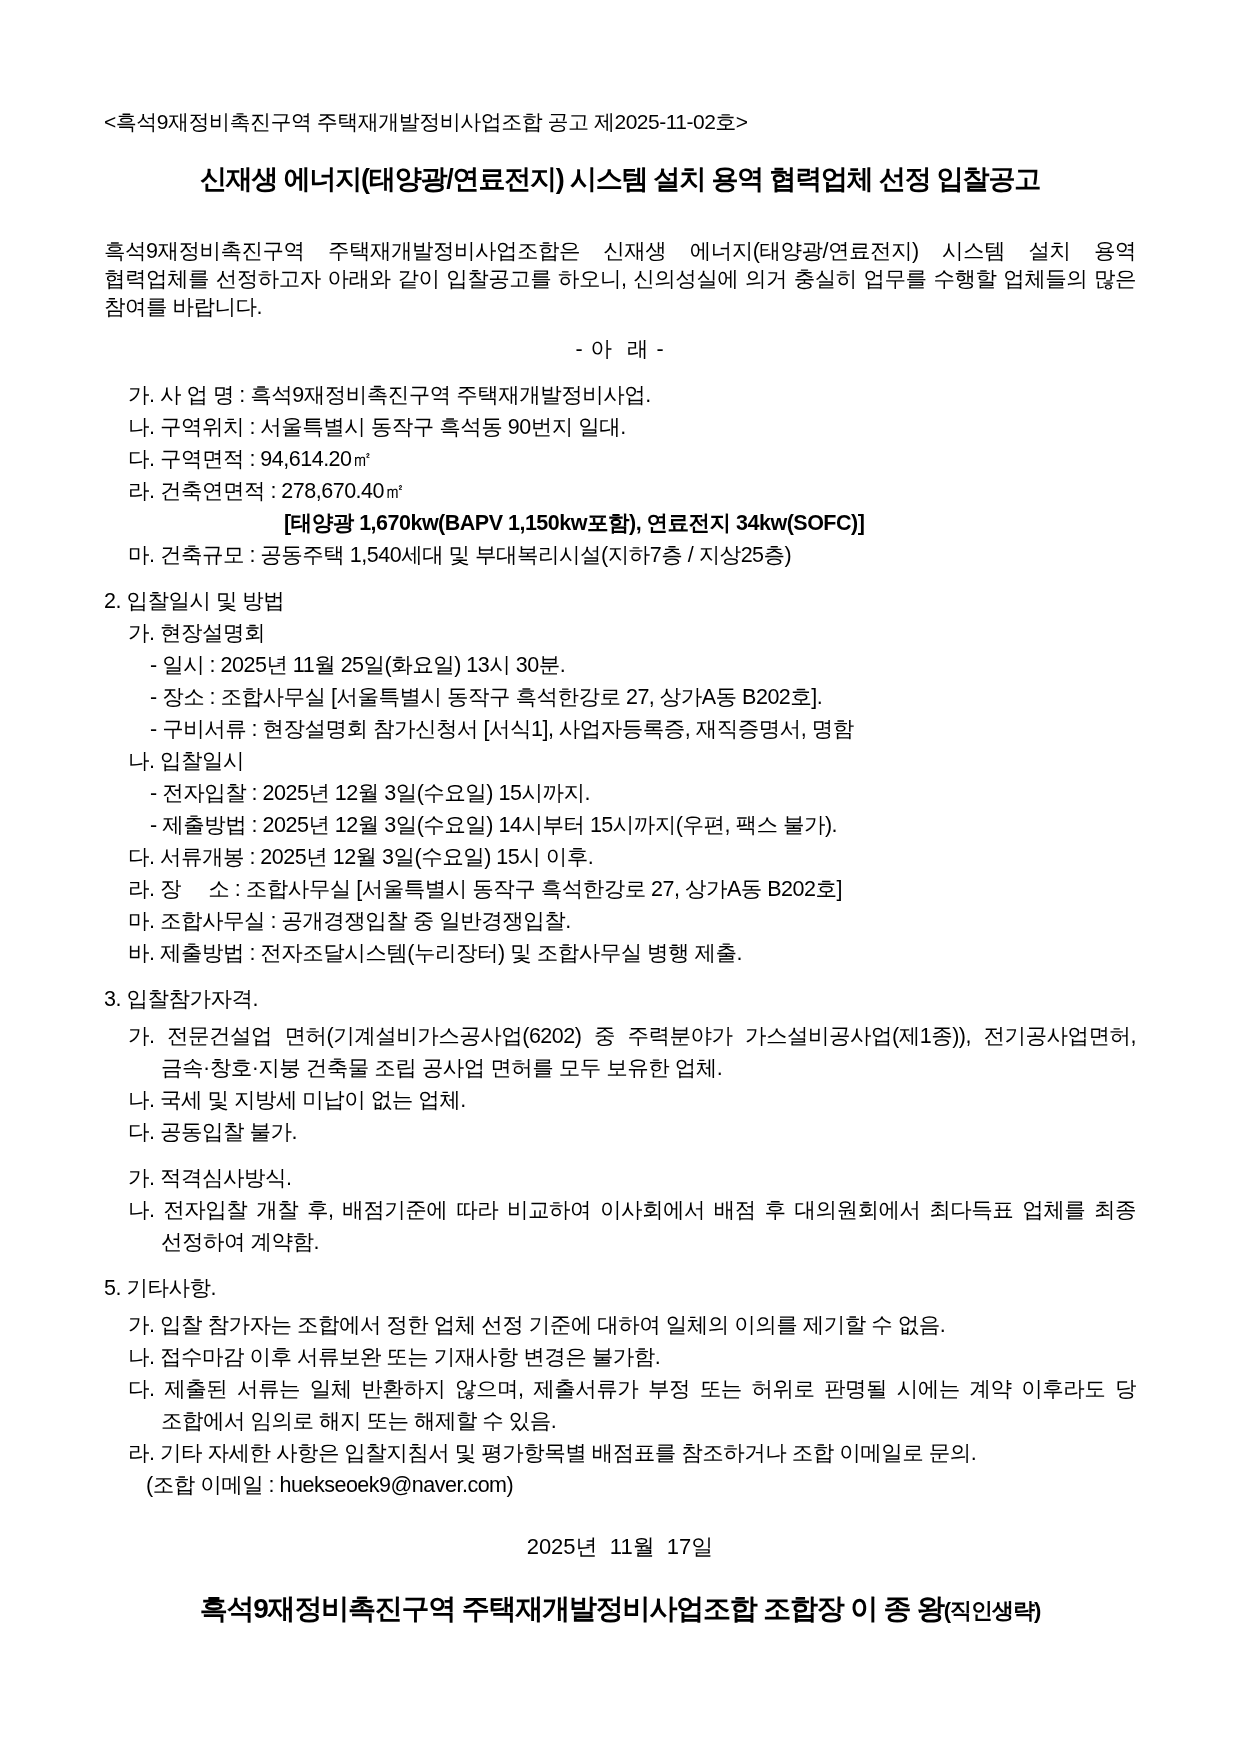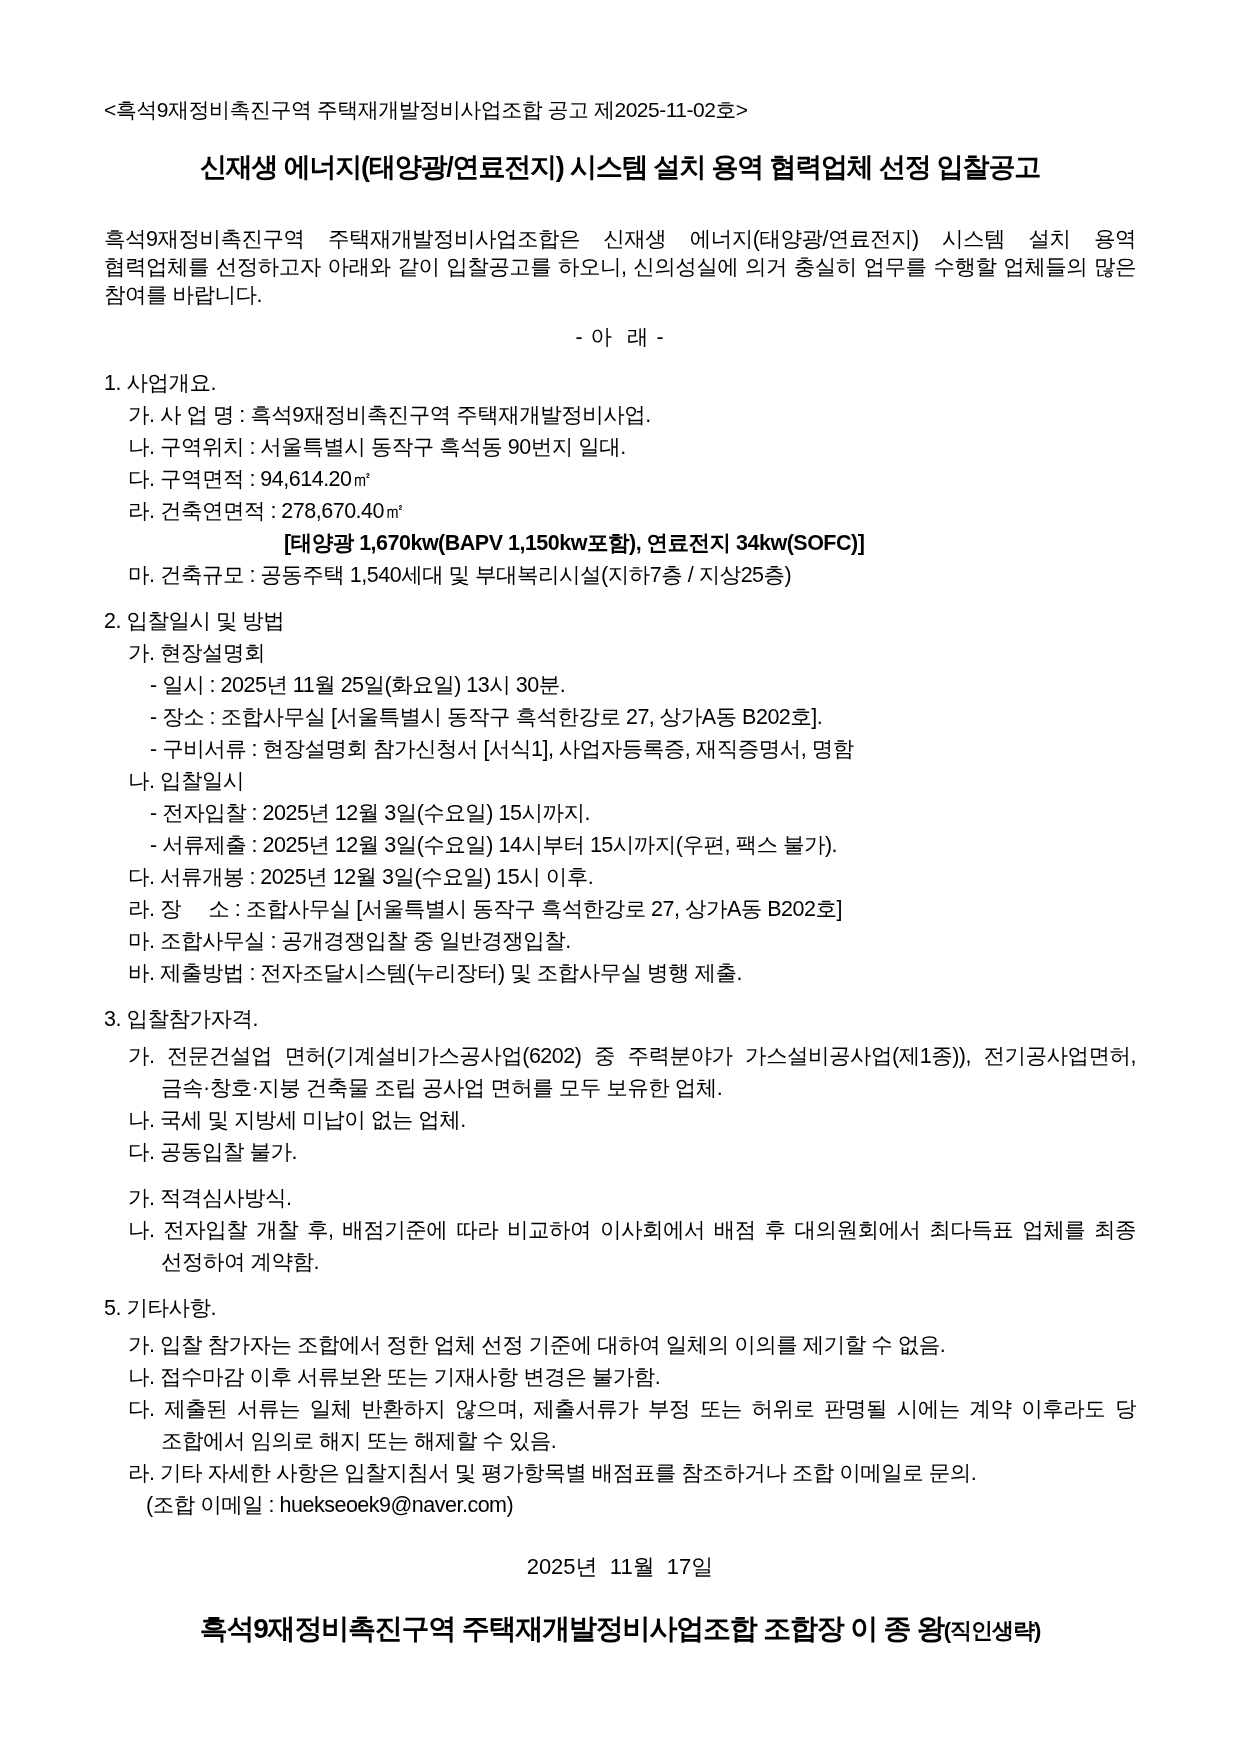--- a/index.html
+++ b/index.html
@@ -13,20 +13,21 @@
     overflow: hidden;
     color: #000000;
     font-family: "Liberation Sans", "DejaVu Sans", sans-serif;
   }
   .page {
     box-sizing: border-box;
     width: 1240px;
     height: 1552px;
     padding: 96px 104px 40px 104px;
     background: #ffffff;
+    margin-top: 12px;
   }
   .notice-no {
     font-size: 21px;
     line-height: 27px;
     letter-spacing: -0.5px;
     white-space: nowrap;
   }
   .doc-title {
     margin: 24px 0 0 0;
     font-size: 27px;
@@ -97,37 +98,36 @@
   <div class="notice-no">&lt;흑석9재정비촉진구역 주택재개발정비사업조합 공고 제2025-11-02호&gt;</div>
 
   <h1 class="doc-title">신재생 에너지(태양광/연료전지) 시스템 설치 용역 협력업체 선정 입찰공고</h1>
 
   <p class="intro">흑석9재정비촉진구역 주택재개발정비사업조합은 신재생 에너지(태양광/연료전지) 시스템 설치 용역 협력업체를 선정하고자 아래와 같이 입찰공고를 하오니, 신의성실에 의거 충실히 업무를 수행할 업체들의 많은 참여를 바랍니다.</p>
 
   <div class="below-marker">- 아&nbsp;&nbsp;래 -</div>
 
   <div class="doc-body" id="doc-body">
       <div class="section">
-        <div class="line l0 heading">1. 사업개요.</div>
         <div class="line l1">가. 사 업 명 : 흑석9재정비촉진구역 주택재개발정비사업.</div>
         <div class="line l1">나. 구역위치 : 서울특별시 동작구 흑석동 90번지 일대.</div>
         <div class="line l1">다. 구역면적 : 94,614.20㎡</div>
         <div class="line l1">라. 건축연면적 : 278,670.40㎡</div>
         <div class="line l4">[태양광 1,670kw(BAPV 1,150kw포함), 연료전지 34kw(SOFC)]</div>
         <div class="line l1">마. 건축규모 : 공동주택 1,540세대 및 부대복리시설(지하7층 / 지상25층)</div>
       </div>
       <div class="section">
         <div class="line l0 heading">2. 입찰일시 및 방법</div>
         <div class="line l1">가. 현장설명회</div>
         <div class="line l2">- 일시 : 2025년 11월 25일(화요일) 13시 30분.</div>
         <div class="line l2">- 장소 : 조합사무실 [서울특별시 동작구 흑석한강로 27, 상가A동 B202호].</div>
         <div class="line l2">- 구비서류 : 현장설명회 참가신청서 [서식1], 사업자등록증, 재직증명서, 명함</div>
         <div class="line l1">나. 입찰일시</div>
         <div class="line l2">- 전자입찰 : 2025년 12월 3일(수요일) 15시까지.</div>
-        <div class="line l2">- 서류제출 : 2025년 12월 3일(수요일) 14시부터 15시까지(우편, 팩스 불가).</div>
+        <div class="line l2">- 제출방법 : 2025년 12월 3일(수요일) 14시부터 15시까지(우편, 팩스 불가).</div>
         <div class="line l1">다. 서류개봉 : 2025년 12월 3일(수요일) 15시 이후.</div>
         <div class="line l1">라. 장&nbsp;&nbsp;&nbsp;&nbsp;&nbsp;소 : 조합사무실 [서울특별시 동작구 흑석한강로 27, 상가A동 B202호]</div>
         <div class="line l1">마. 조합사무실 : 공개경쟁입찰 중 일반경쟁입찰.</div>
         <div class="line l1">바. 제출방법 : 전자조달시스템(누리장터) 및 조합사무실 병행 제출.</div>
       </div>
       <div class="section">
         <div class="line l0 heading">3. 입찰참가자격.</div>
         <div class="line l1">가. 전문건설업 면허(기계설비가스공사업(6202) 중 주력분야가 가스설비공사업(제1종)), 전기공사업면허, 금속·창호·지붕 건축물 조립 공사업 면허를 모두 보유한 업체.</div>
         <div class="line l1">나. 국세 및 지방세 미납이 없는 업체.</div>
         <div class="line l1">다. 공동입찰 불가.</div>

